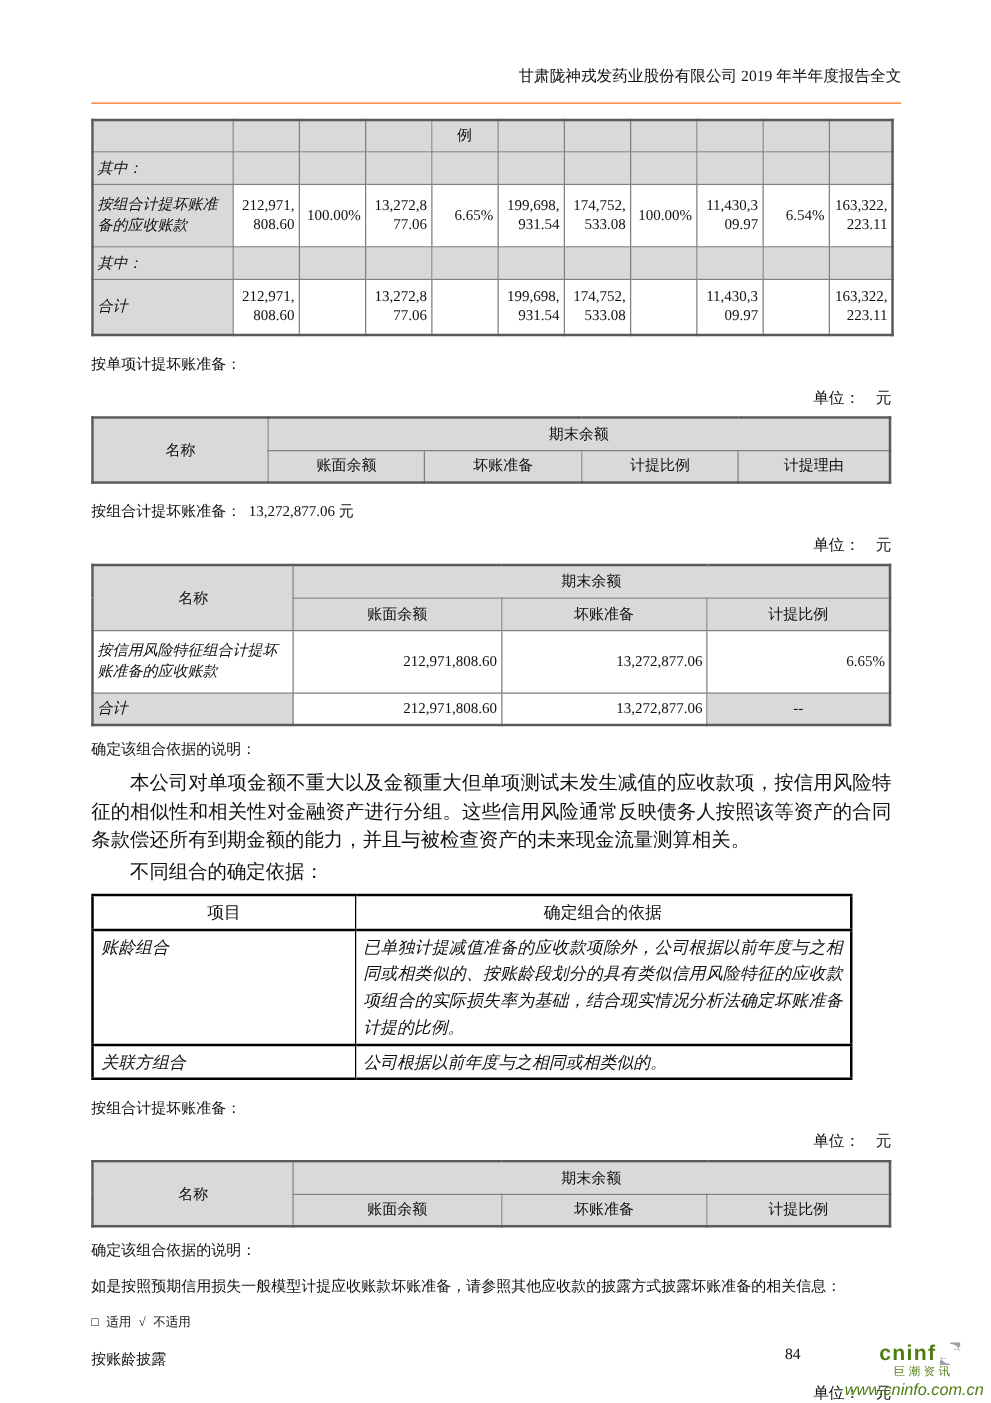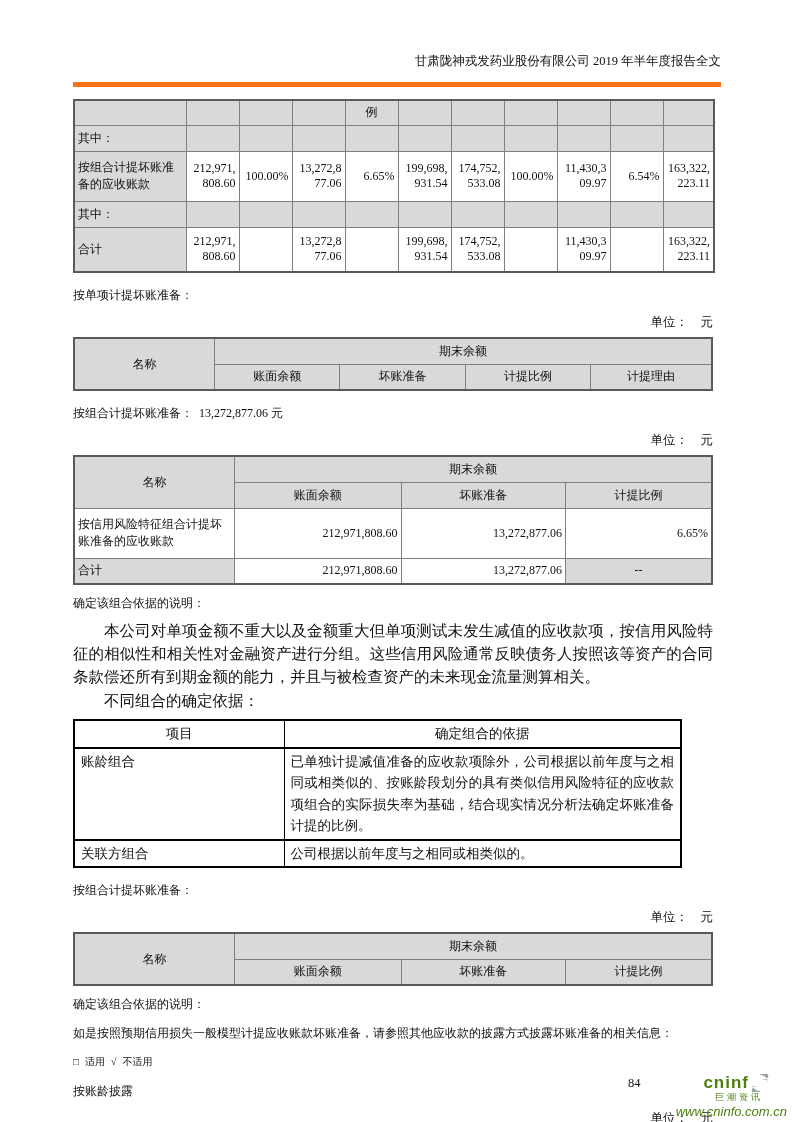--- a/index.html
+++ b/index.html
@@ -3,30 +3,30 @@
 <meta charset="utf-8">
 <style>
   html,body{margin:0;padding:0;}
   body{
     width:793px;height:1122px;background:#ffffff;position:relative;
     font-family:"Liberation Serif","DejaVu Serif",serif;color:#111;
     overflow:hidden;
   }
   .doc-header{
     margin:0 72px 0 73px;padding-top:53px;padding-bottom:12px;
-    border-bottom:5px solid #f97316;text-align:right;font-size:12.5px;
+    border-bottom:1px solid #f97316;text-align:right;font-size:12.5px;
   }
   .content{margin-left:73px;width:640px;}
   table{border-collapse:collapse;table-layout:fixed;font-size:12px;}
   .tbl{border:2px solid #5a5a5a;width:640px;}
   .tbl td{border:1px solid #7f7f7f;padding:1px 3px;vertical-align:middle;overflow:hidden;}
   .gray{background:#d9d9d9;}
   .num{text-align:right;word-break:break-all;background:#fff;}
   .ctr{text-align:center;}
-  .lft{text-align:left;}
+  .lft{text-align:left;font-style:italic;}
   .h24{height:24px;} .h25{height:25px;} .h26{height:26px;}
   .h45{height:45px;} .h50{height:50px;}
   .cap{font-size:12px;margin:14px 0 0 0;}
   .cap .amount{margin-left:6px;}
   .unit{font-size:12.5px;text-align:right;margin:10px 0 6px 0;}
   .note{font-size:12px;margin:10px 0 0 0;}
   .para{font-size:15.5px;line-height:23px;text-align:justify;text-indent:2em;margin:7px 0 0 0;}
   .subheading{font-size:15.5px;margin:3px 0 7px 0;text-indent:2em;}
   .tbl4{width:607px;border:2px solid #000;font-size:13.5px;}
   .tbl4 td{border:1px solid #000;border-top-width:2px;border-bottom-width:2px;padding:2px 6px;vertical-align:top;line-height:21.5px;}

